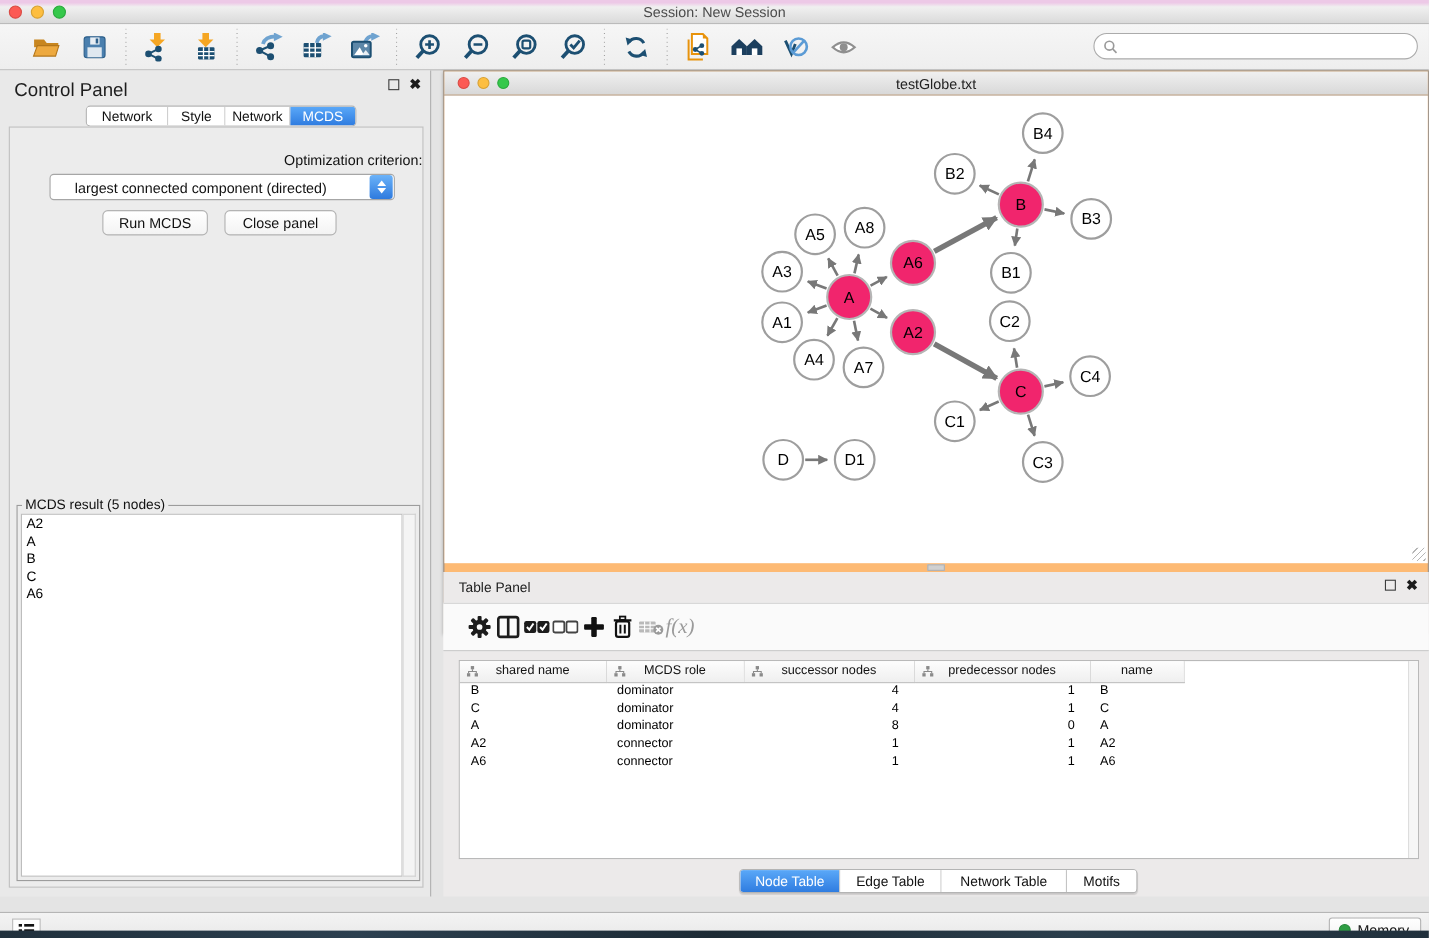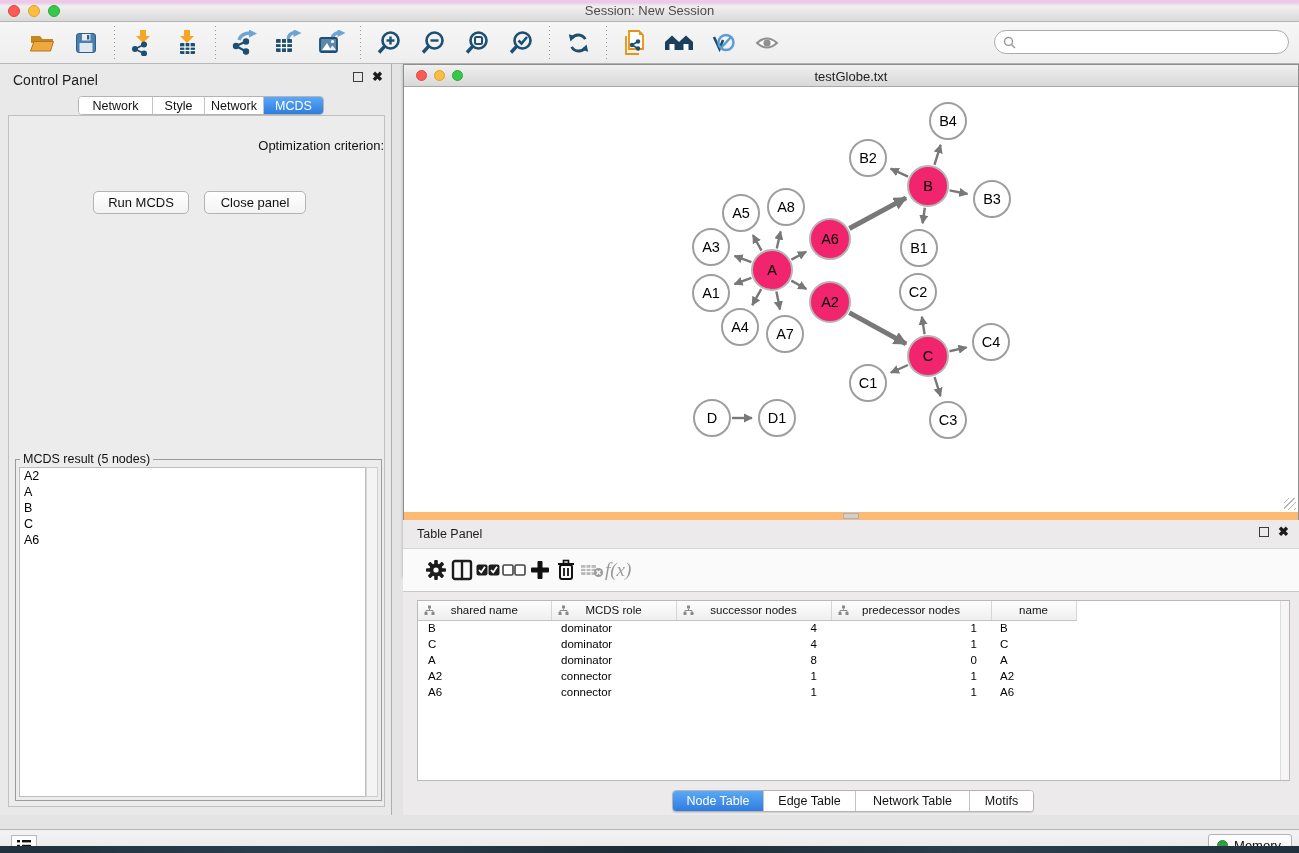--- a/index.html
+++ b/index.html
@@ -30,21 +30,21 @@
   .tb-btn svg { display:block; }
   .search-wrap { position:absolute; right:10px; top:8px; }
   .search-box { width:295px; height:24px; background:#fff; border:1px solid #ababab;
     border-radius:12px; display:flex; align-items:center; padding-left:8px; }
   .search-box input { border:none; outline:none; flex:1; font-size:12px; background:transparent; padding-left:5px; }
 
   
   .control-panel { position:absolute; left:0; top:64px; width:392px; height:751px;
     background:#e9e9e9; border-right:1px solid #aeaeae; }
   .panel-head { position:relative; height:30px; }
-  .panel-head .ph-title { position:absolute; left:13px; top:8px; font-size:14px; color:#1d1d1d; }
+  .panel-head .ph-title { position:absolute; left:13px; top:8px; font-size:17px; color:#1d1d1d; }
   .ph-icons { position:absolute; right:8px; top:8px; display:flex; gap:9px; align-items:center; }
   .float-box { width:10px; height:10px; border:1.6px solid #3c3c3c; background:transparent; }
   .close-x { font-size:13px; font-weight:bold; color:#1b1b1b; line-height:10px; }
 
   .cp-tabs { position:absolute; left:78px; top:32px; height:19px; display:flex;
     border:1px solid #b4b4b4; border-radius:4px; overflow:hidden; background:#fff; }
   .cp-tab { height:100%; display:flex; align-items:center; justify-content:center;
     font-size:12.5px; color:#111; background:#fff; border-right:1px solid #c4c4c4; cursor:default; }
   .cp-tab:last-child { border-right:none; }
   .cp-tab.active { background:linear-gradient(#5aa8f8,#2f7ce0); color:#fff; }
@@ -320,20 +320,27 @@
     </div>
   </div>
   <div class="cp-tabs">
     <div class="cp-tab" style="width:74px">Network</div>
     <div class="cp-tab" style="width:52px">Style</div>
     <div class="cp-tab" style="width:59px">Network</div>
     <div class="cp-tab active" style="width:59px">MCDS</div>
   </div>
   <div class="cp-body">
     <div class="opt-label">Optimization criterion:</div>
+    <div class="dropdown">
+      <div class="dd-text">largest connected component (directed)</div>
+      <div class="dd-stepper">
+        <div class="dd-up"></div>
+          <div class="dd-down"></div>
+      </div>
+    </div>
     <div class="cp-btn btn-run">Run MCDS</div>
     <div class="cp-btn btn-close">Close panel</div>
 
     <div class="result-fieldset">
       <div class="result-legend">MCDS result (5 nodes)</div>
       <div class="result-list" id="mcds-list">
           <div>A2</div>
           <div>A</div>
           <div>B</div>
           <div>C</div>

